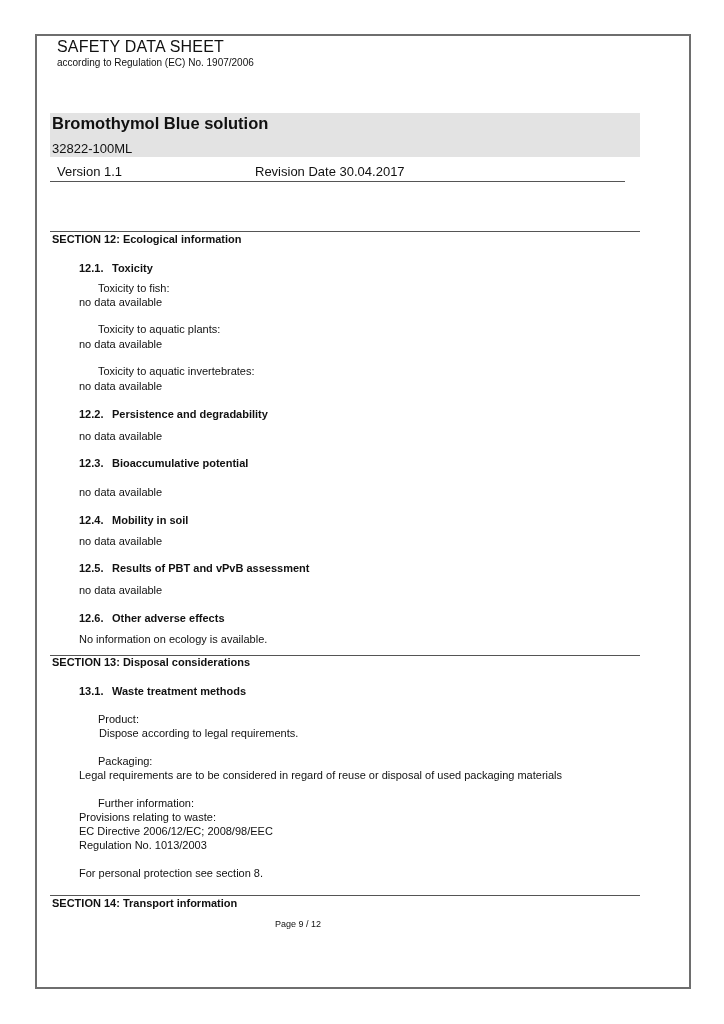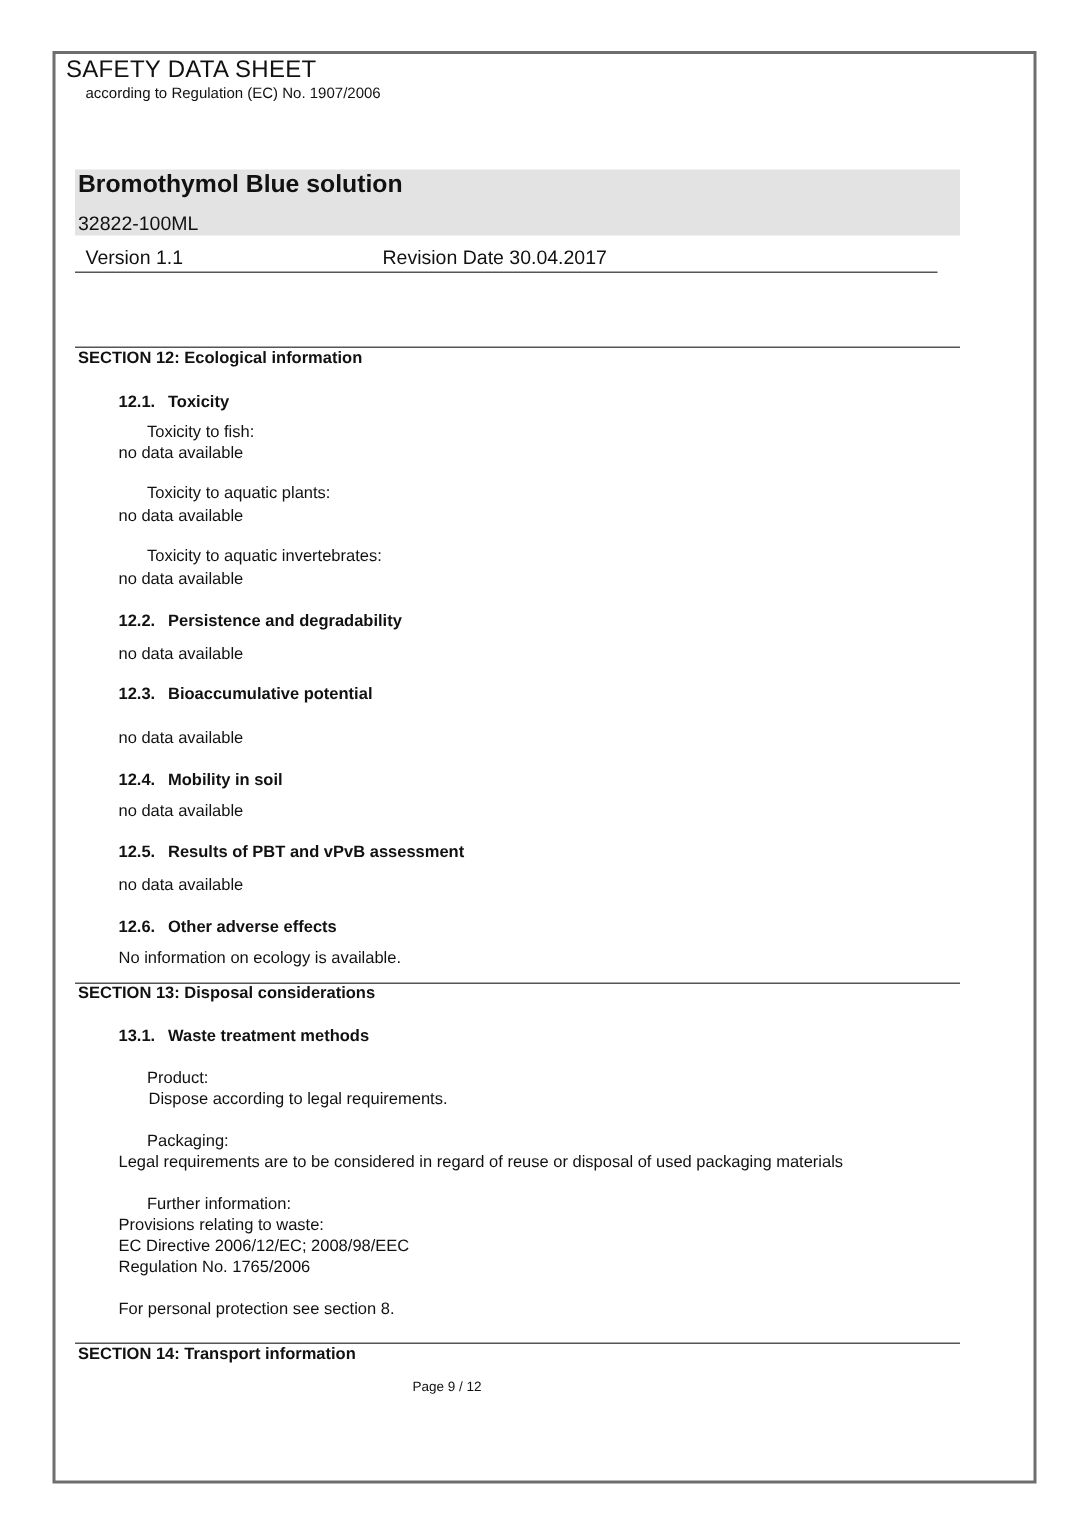--- a/index.html
+++ b/index.html
@@ -1,19 +1,19 @@
 <!DOCTYPE html>
 <html><head>
 <meta charset="utf-8">
 <style>
   html, body { margin: 0; padding: 0; background: #ffffff; }
   body { width: 724px; height: 1024px; position: relative; font-family: "Liberation Sans", sans-serif; color: #111; }
   .page-border { position: absolute; left: 35px; top: 34px; width: 656px; height: 955px; border: 2px solid #6e6e6e; box-sizing: border-box; }
   .abs { position: absolute; white-space: nowrap; }
-  .sds-title { left: 44px; top: 38px; font-size: 16px; letter-spacing: 0.2px; }
+  .sds-title { left: 57px; top: 38px; font-size: 16px; letter-spacing: 0.2px; }
   .sds-reg { left: 57px; top: 57px; font-size: 10px; }
   .header-band { position: absolute; left: 50px; top: 113px; width: 590px; height: 44px; background: #e3e3e3; }
   .product-name { left: 52px; top: 114px; font-size: 16.5px; font-weight: bold; }
   .product-code { left: 52px; top: 141px; font-size: 13px; }
   .version { left: 57px; top: 164px; font-size: 13px; }
   .revision { left: 255px; top: 164px; font-size: 13px; }
   .hrule { position: absolute; height: 0; border-top: 1px solid #555; }
   .section-head { font-size: 11px; font-weight: bold; left: 52px; }
   .sub-head { font-size: 11px; font-weight: bold; left: 79px; }
   .sub-head .num { display: inline-block; width: 33px; }
@@ -67,19 +67,19 @@
 
 <div class="abs sub-head" style="top:685px;"><span class="num">13.1.</span><span>Waste treatment methods</span></div>
 
 <div class="abs label-it" style="top:713px;">Product:</div>
 <div class="abs body-txt" style="top:727px;padding-left:20px;">Dispose according to legal requirements.</div>
 <div class="abs label-it" style="top:755px;">Packaging:</div>
 <div class="abs body-txt" style="top:769px;">Legal requirements are to be considered in regard of reuse or disposal of used packaging materials</div>
 <div class="abs label-it" style="top:797px;text-align:center;">Further information:</div>
 <div class="abs body-txt" style="top:811px;">Provisions relating to waste:</div>
 <div class="abs body-txt" style="top:825px;">EC Directive 2006/12/EC; 2008/98/EEC</div>
-<div class="abs body-txt" style="top:839px;">Regulation No. 1765/2006</div>
+<div class="abs body-txt" style="top:839px;">Regulation No. 1013/2003</div>
 <div class="abs body-txt" style="top:867px;">For personal protection see section 8.</div>
 
 <div class="hrule" style="left:50px; top:895px; width:590px;"></div>
 <div class="abs section-head" style="top:897px;">SECTION 14: Transport information</div>
 
 <div class="abs footer">Page 9 / 12</div>
 
 </body></html>

